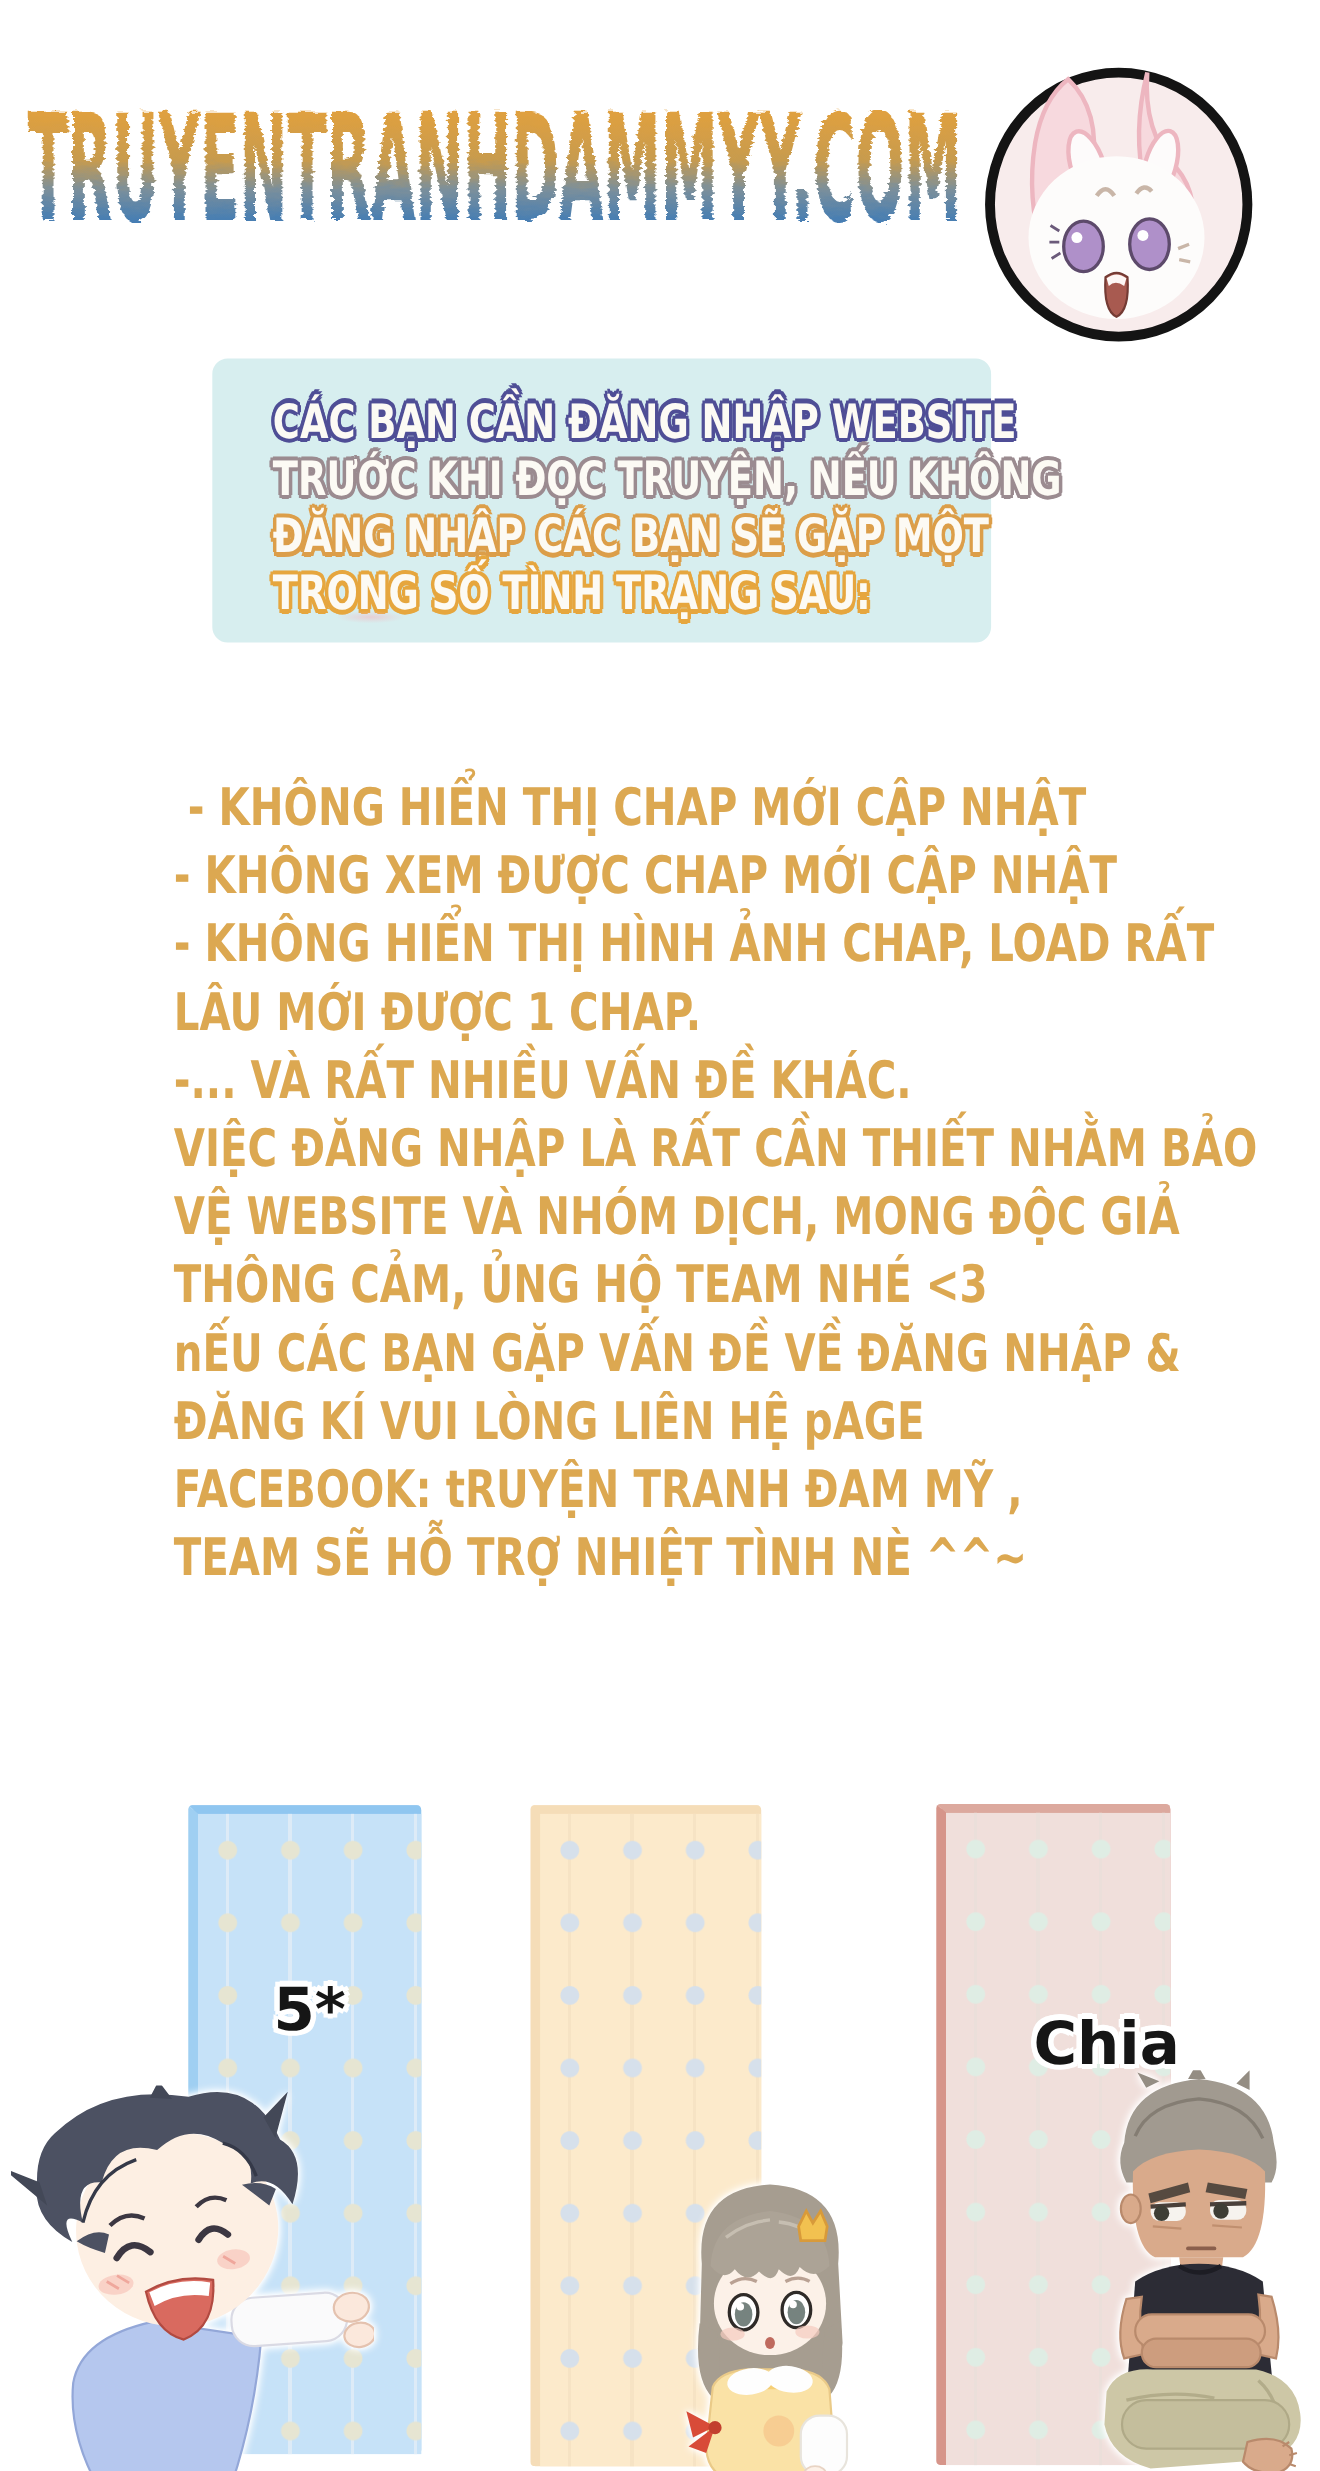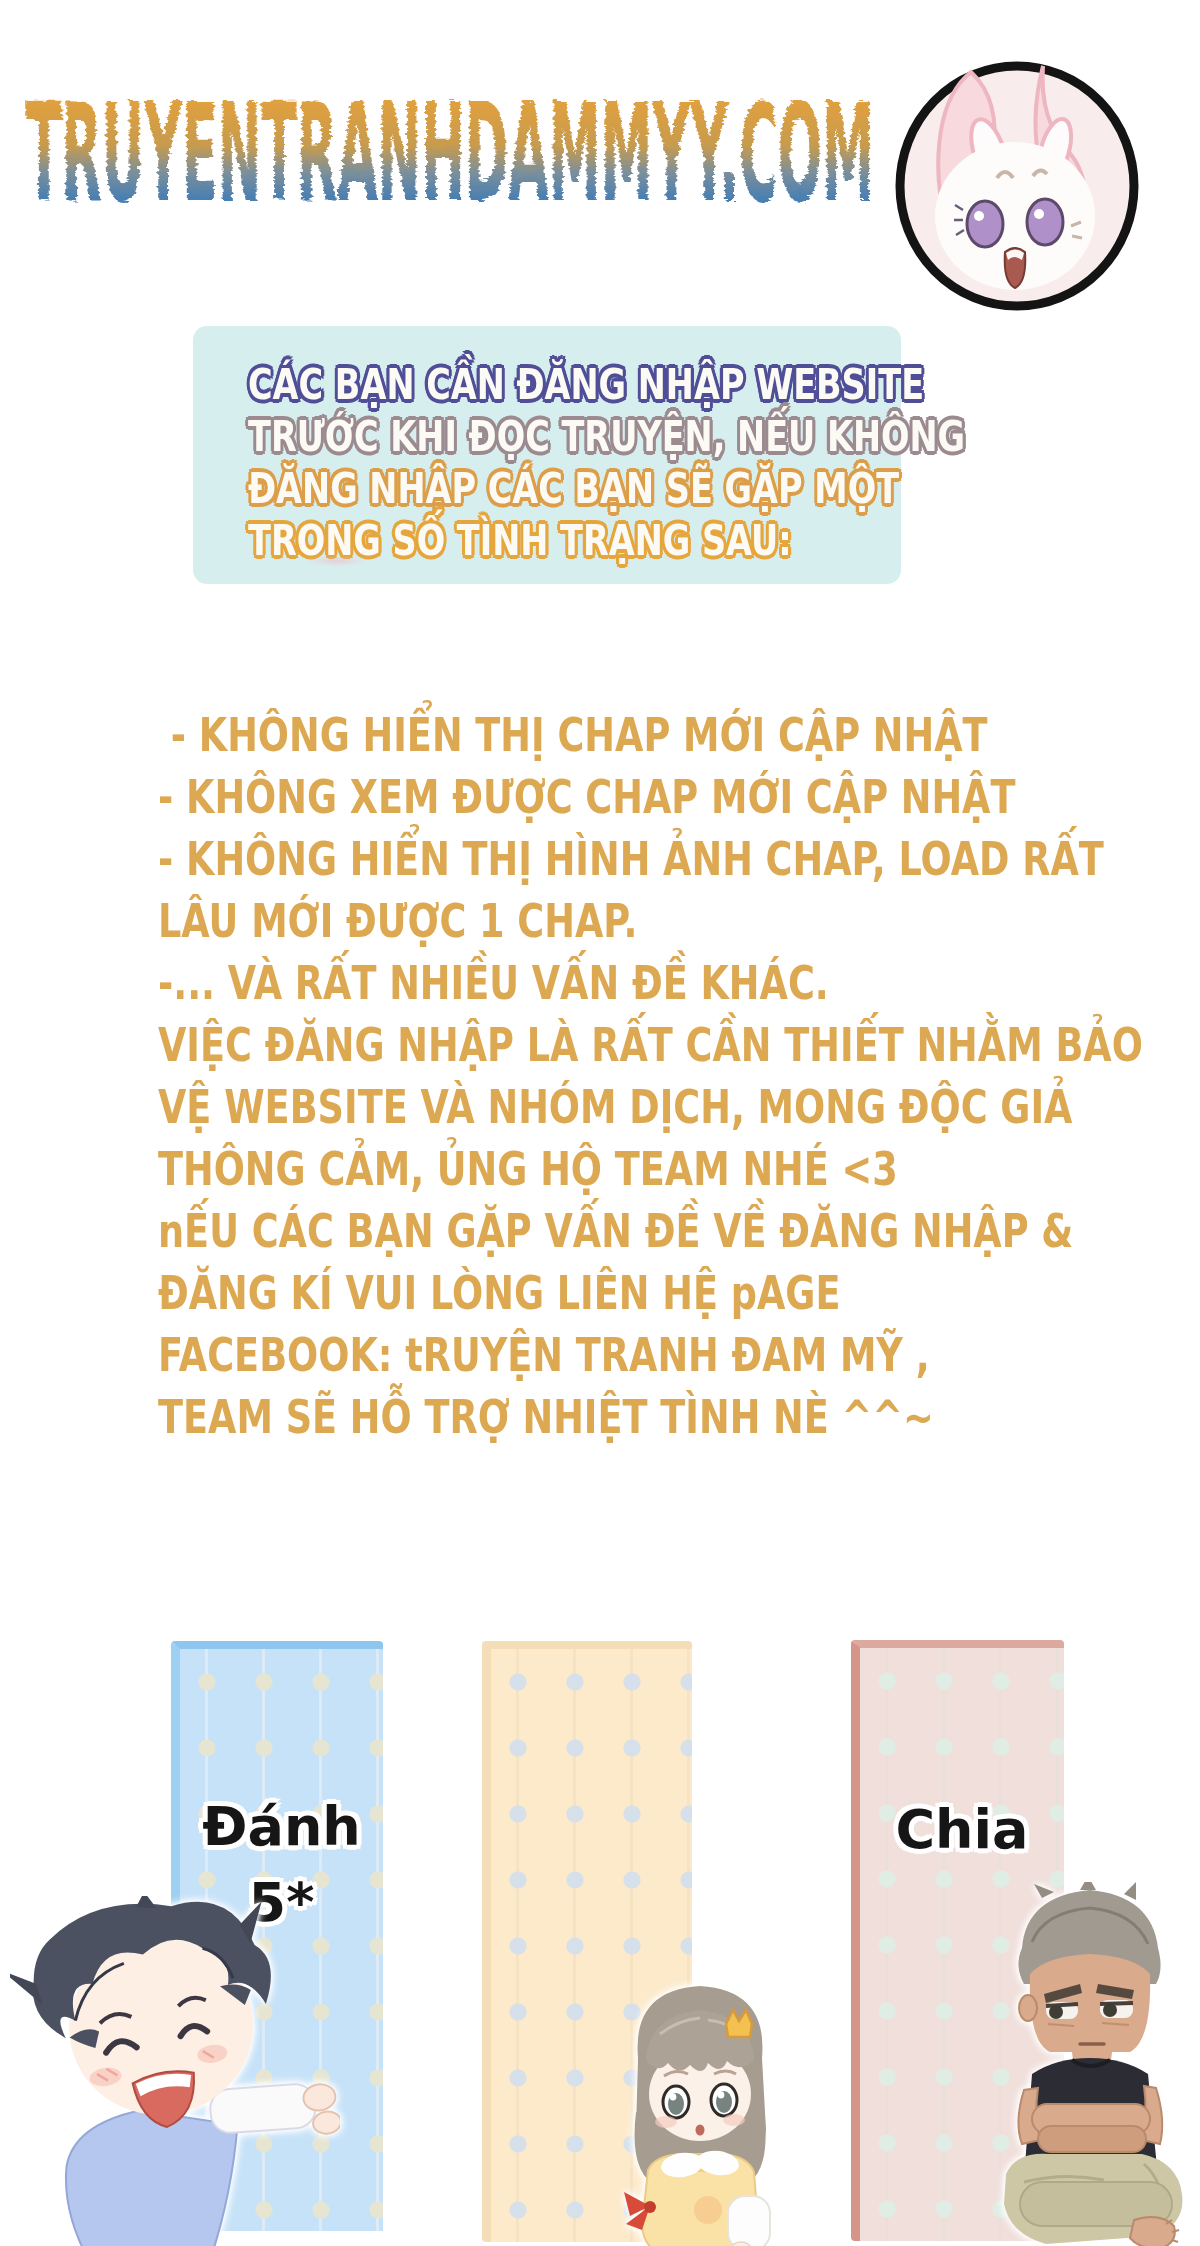--- a/index.html
+++ b/index.html
@@ -43,21 +43,21 @@
   .card-save{left:482px;top:1625px;width:210px;height:601px;
              --et:#F5DDB8;--el:#F5DDB8;--bg:#FCEACB;--dot:#D6E0EB;--vline:#F6E3C4;}
   .card-share{left:851px;top:1624px;width:213px;height:601px;
              --et:#DCA99E;--el:#D6958A;--bg:#F0DFDB;--dot:#DFEDE4;--vline:#EBDFDA;}
   .card-label{position:absolute;left:0;width:100%;text-align:center;}
   .card-label div{font-weight:bold;font-size:54px;line-height:76px;color:#161616;
       text-shadow:
       -5px 0 0 #fff,5px 0 0 #fff,0 -5px 0 #fff,0 5px 0 #fff,
       -4px -4px 0 #fff,4px -4px 0 #fff,-4px 4px 0 #fff,4px 4px 0 #fff,
       0 0 6px #fff;}
-  .lab-rate{top:140px;} .lab-save{top:158px;} .lab-share{top:144px;}
+  .lab-rate{top:140px;} .lab-save{top:158px;} .lab-share{top:172px;padding-left:44px;}
 
   
   .chibi{position:absolute;filter:drop-shadow(0 0 4px #fff) drop-shadow(0 0 2px #fff);}
   #chibi-left{left:10px;top:1880px;}
   #chibi-mid{left:608px;top:1946px;}
   #chibi-right{left:984px;top:1866px;}
 </style>
 </head>
 <body>
 
@@ -119,21 +119,20 @@
     <div class="body-line">THÔNG CẢM, ỦNG HỘ TEAM NHÉ &lt;3</div>
     <div class="body-line">nẾU CÁC BẠN GẶP VẤN ĐỀ VỀ ĐĂNG NHẬP &amp;</div>
     <div class="body-line">ĐĂNG KÍ VUI LÒNG LIÊN HỆ pAGE</div>
     <div class="body-line">FACEBOOK: tRUYỆN TRANH ĐAM MỸ ,</div>
     <div class="body-line">TEAM SẼ HỖ TRỢ NHIỆT TÌNH NÈ ^^~</div>
   </div>
 
   <div class="card card-rate">
     <div class="card-pattern"></div>
     <div class="card-label lab-rate">
-      <div>Đánh</div>
       <div>5*</div>
     </div>
   </div>
 
   <div class="card card-save">
     <div class="card-pattern"></div>
     <div class="card-label lab-save">
     </div>
   </div>
 

